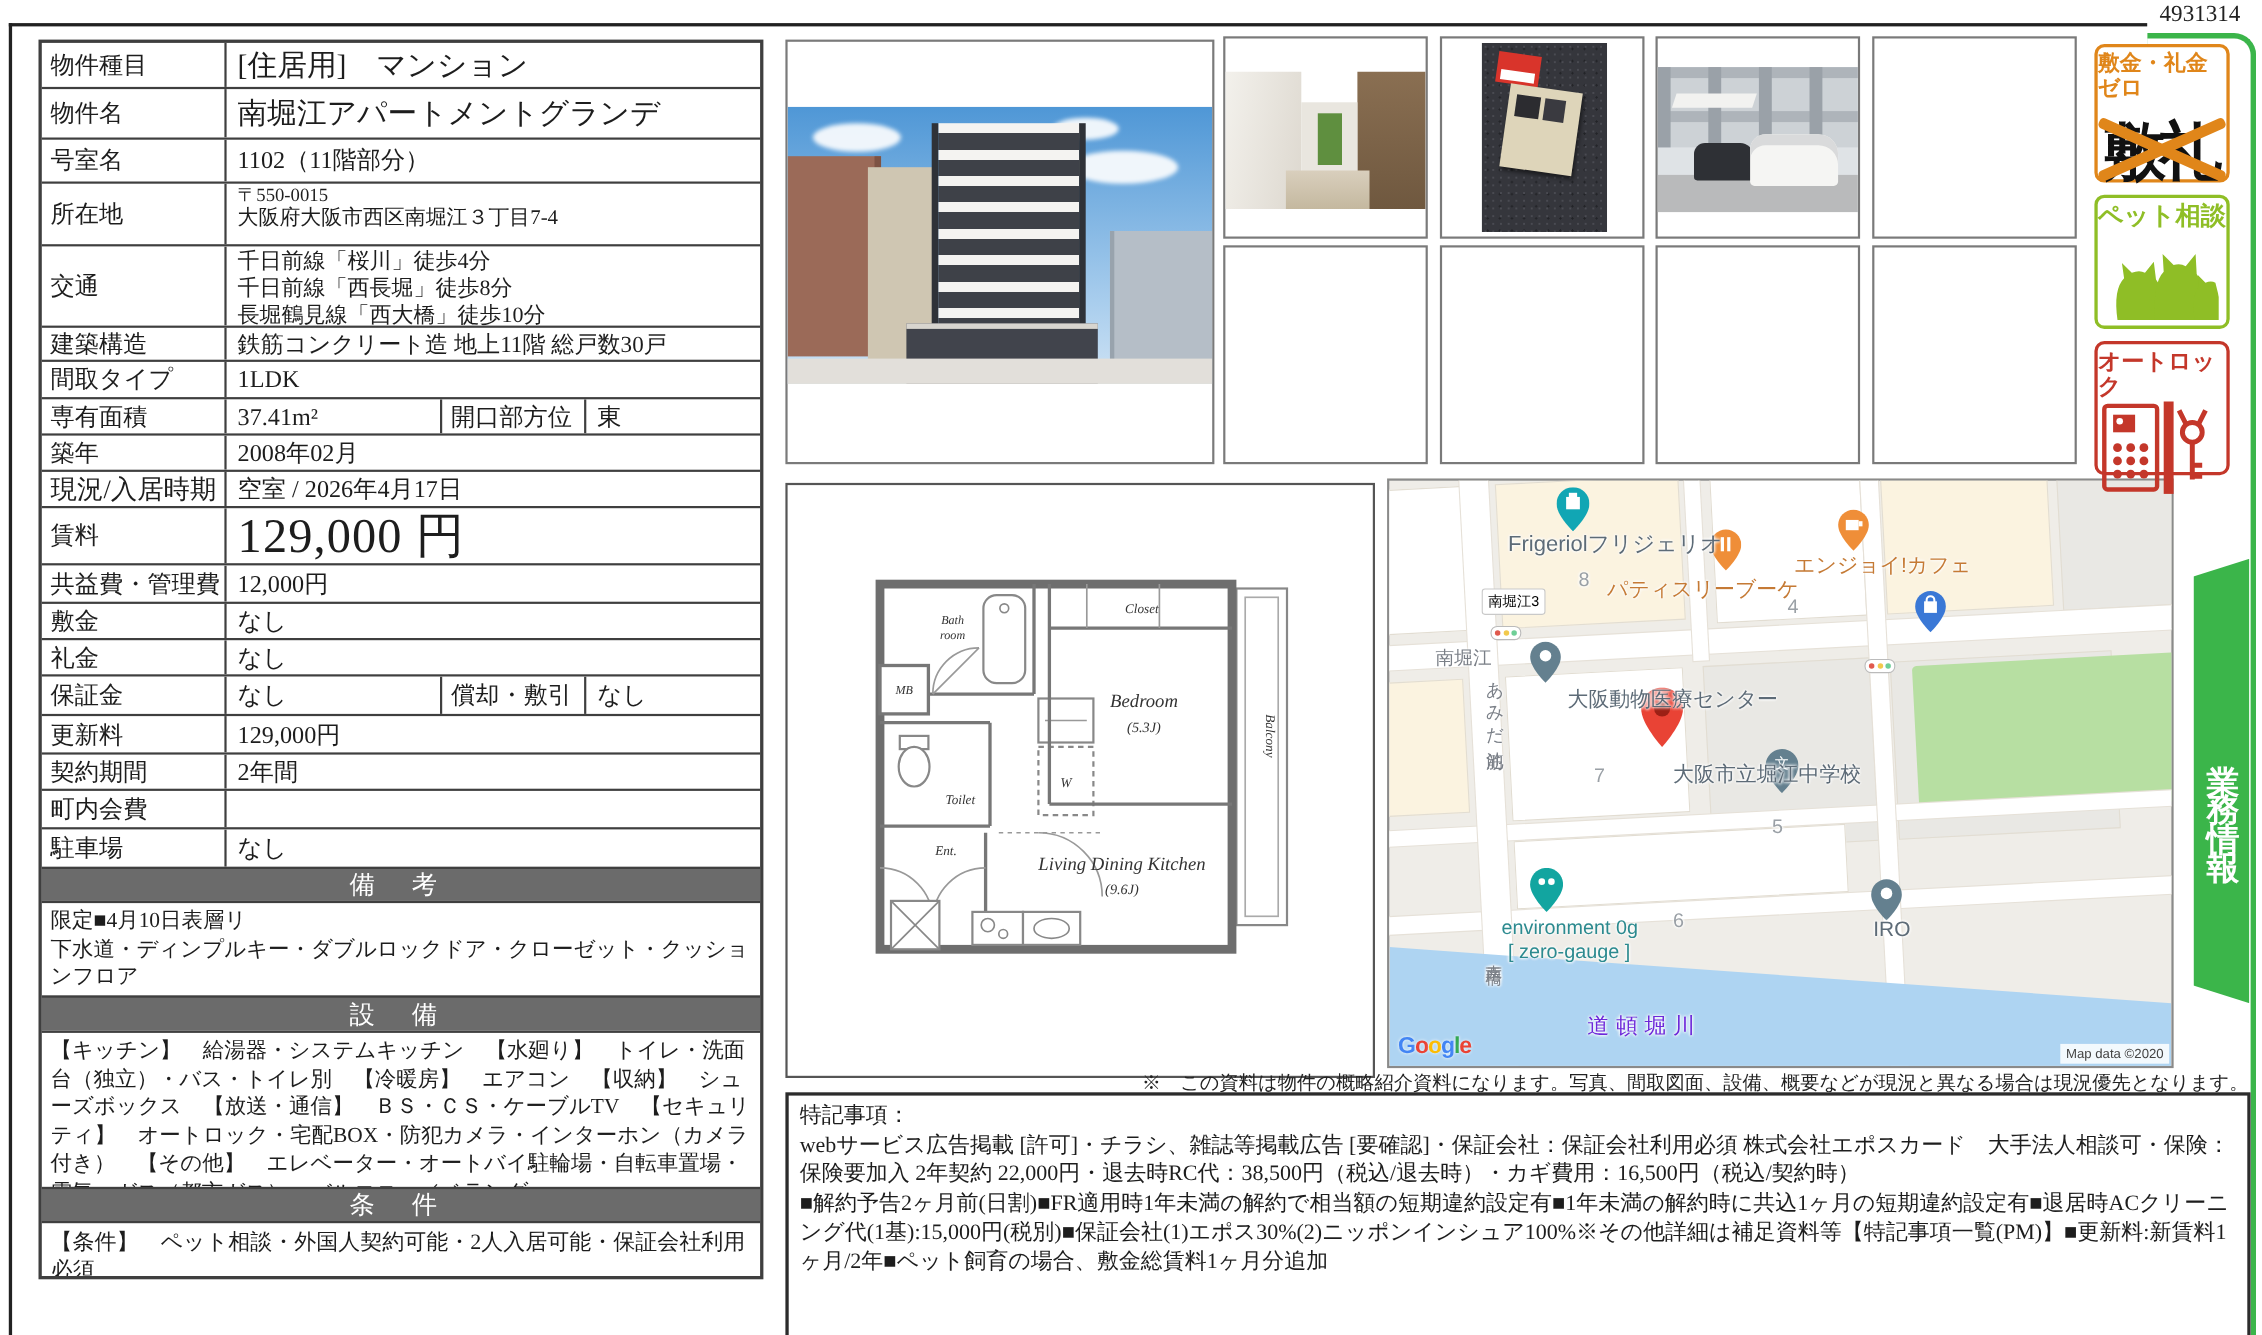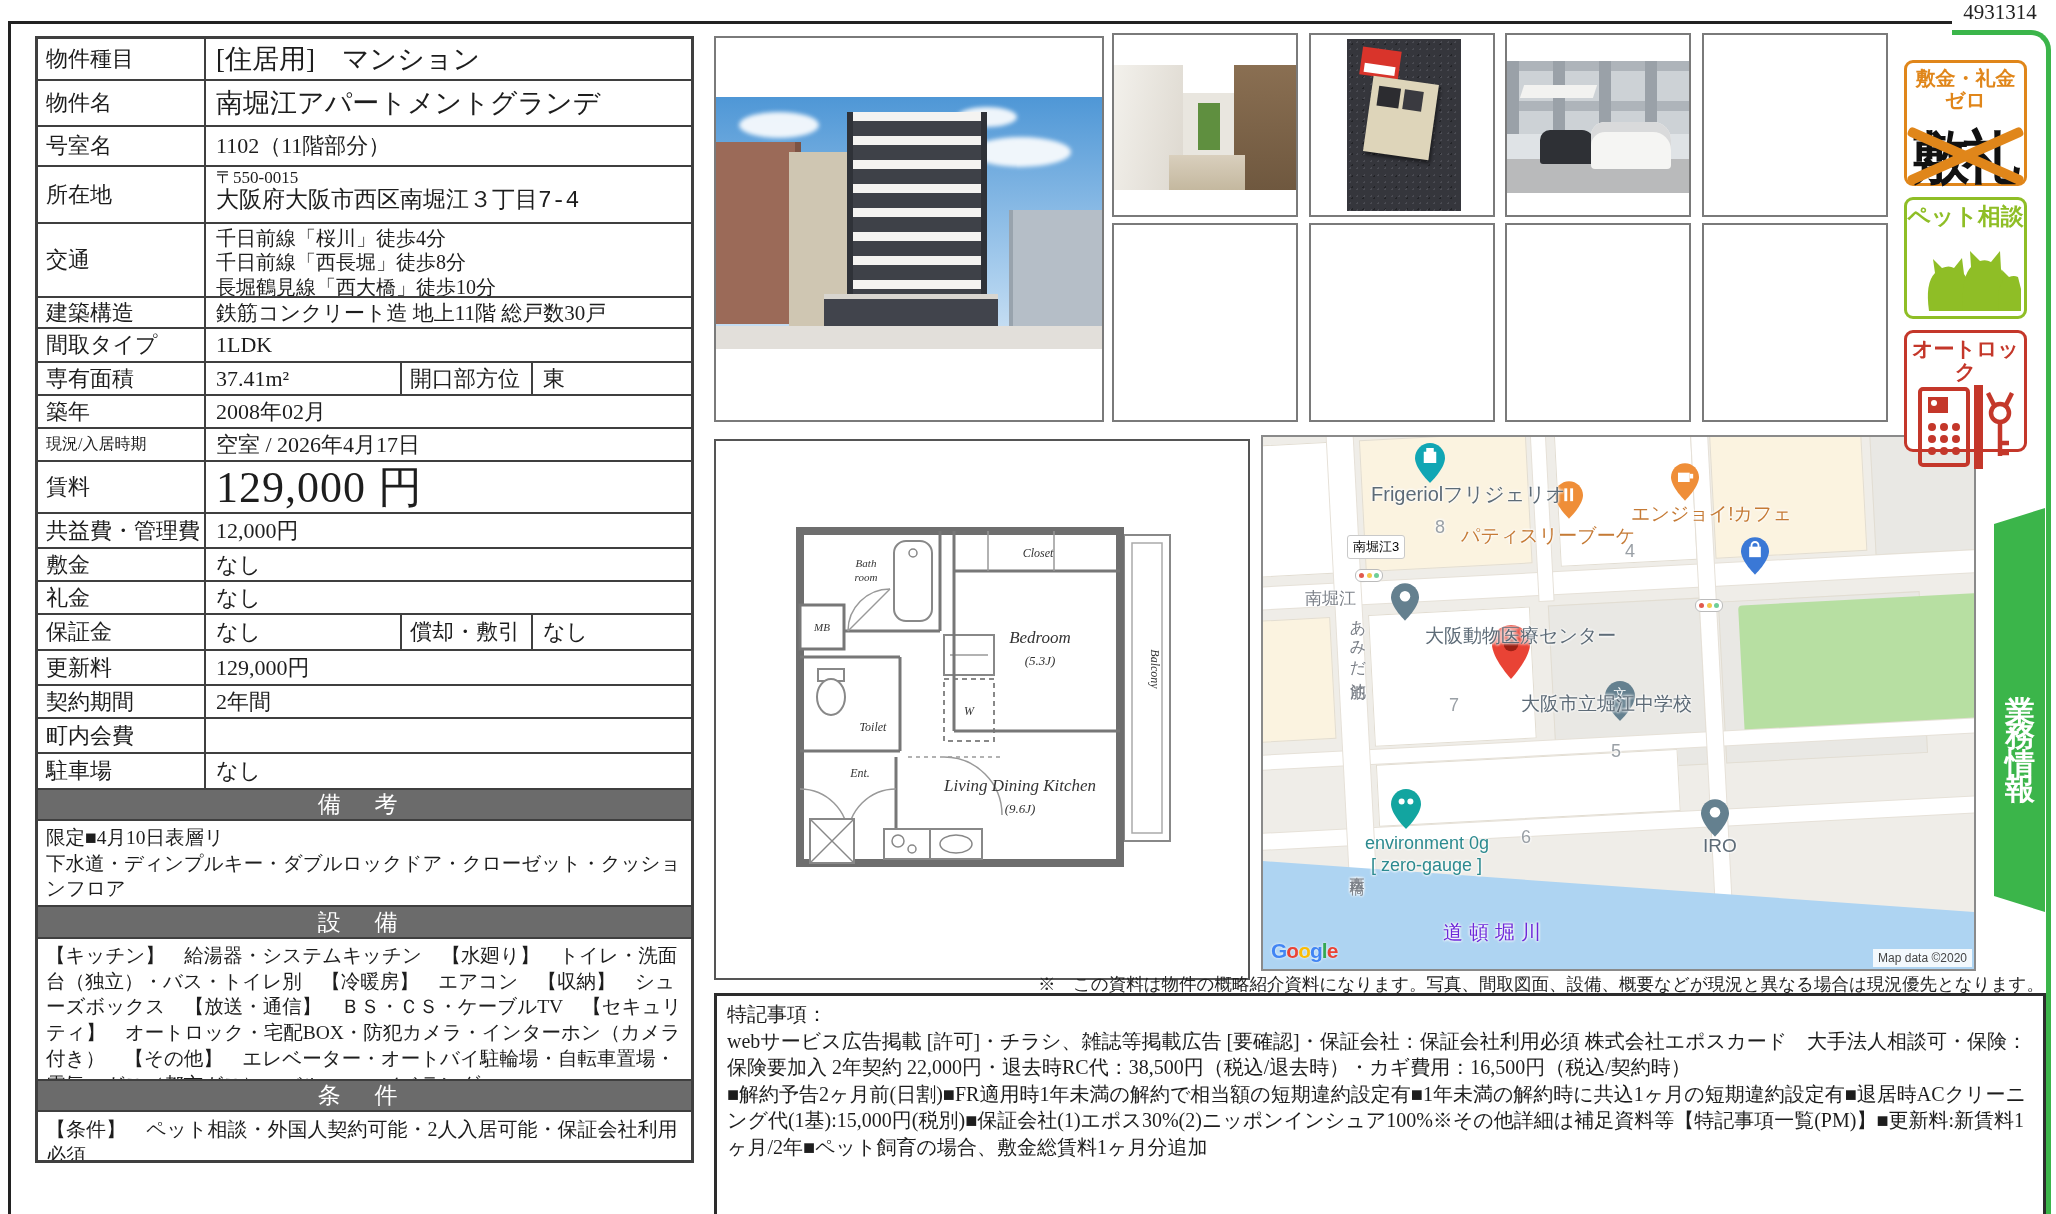--- a/index.html
+++ b/index.html
@@ -16,21 +16,21 @@
   .trow{display:grid;grid-template-columns:168px 1fr;border-top:2px solid #3f3f3f;box-sizing:border-box;overflow:hidden;}
   .trow:first-child{border-top:none;}
   .trow.c4{grid-template-columns:168px 196px 131px 1fr;}
   .tl{border-right:2px solid #3f3f3f;padding:1px 8px;display:flex;align-items:center;font-size:22px;box-sizing:border-box;overflow:hidden;white-space:nowrap;}
   .tv{padding:1px 10px;display:flex;align-items:center;font-size:22px;box-sizing:border-box;overflow:hidden;}
   .tv.mid{border-right:2px solid #3f3f3f;}
   .tv.big{font-size:27px;}
   .tv.rent{font-size:44px;letter-spacing:1px;}
   .tv.block{display:block;padding-top:2px;}
   .zip{font-size:17px;line-height:1.1;}
-  .addr{font-size:23px;line-height:1.15;font-family:Liberation Mono, monospace;}
+  .addr{font-size:19px;line-height:1.15;}
   .tline{font-size:20px;line-height:1.22;white-space:nowrap;}
   .thead{background:#6b6b6b;color:#fff;text-align:center;font-size:23px;letter-spacing:14px;
          display:flex;align-items:center;justify-content:center;border-top:2px solid #3f3f3f;}
   .tbody{border-top:2px solid #3f3f3f;padding:4px 8px;font-size:19.5px;line-height:1.32;box-sizing:border-box;overflow:hidden;}
   
   .pbox{position:absolute;border:2px solid #7a7a7a;background:#fff;box-sizing:border-box;overflow:hidden;}
   .ph{position:absolute;overflow:hidden;}
   
   .sky{position:absolute;inset:0;background:linear-gradient(#4f97d6,#a8cded 70%,#cfe3f4);}
   .cloud{position:absolute;background:#fff;border-radius:50%;filter:blur(2px);opacity:.9;}
@@ -100,21 +100,21 @@
   .tlight{position:absolute;width:26px;height:11px;background:#fff;border:1px solid #bbb;border-radius:6px;
           display:flex;align-items:center;justify-content:space-evenly;}
   .tlight b{width:5px;height:5px;border-radius:50%;display:block;}
   .pin{position:absolute;}
   .gmark{position:absolute;font-weight:bold;font-size:21px;letter-spacing:-1px;
          font-family:"Liberation Sans","DejaVu Sans",sans-serif;text-shadow:0 0 3px #fff;}
   .attr{position:absolute;right:2px;bottom:2px;background:rgba(255,255,255,.85);font-size:12px;color:#444;
         padding:2px 5px;text-shadow:none;}
   
   .badge{position:absolute;left:1904px;width:123px;box-sizing:border-box;border-radius:9px;background:#fff;
-         font-family:"Liberation Sans","DejaVu Sans",sans-serif;text-align:center;margin-top:20px;}
+         font-family:"Liberation Sans","DejaVu Sans",sans-serif;text-align:left;}
   .badge .bt{font-weight:bold;font-size:20px;line-height:1.1;padding-top:4px;}
   .b-orange{border:3px solid #e0861a;color:#e0861a;}
   .b-green{border:3px solid #8fbe26;color:#8fbe26;}
   .b-red{border:3px solid #c4372a;color:#c4372a;}
   .shikirei{position:relative;height:82px;margin-top:2px;}
   .shikirei .k{position:absolute;top:6px;font-size:58px;font-weight:bold;color:#111;
                font-family:"Liberation Sans","DejaVu Sans",sans-serif;}
   .shikirei .x1,.shikirei .x2{position:absolute;left:-4px;right:-4px;top:38px;height:10px;background:#e0861a;border-radius:4px;}
   .shikirei .x1{transform:rotate(24deg);}
   .shikirei .x2{transform:rotate(-24deg);}
@@ -179,21 +179,21 @@
       <div class="tl">専有面積</div>
       <div class="tv mid">37.41m²</div>
       <div class="tl">開口部方位</div>
       <div class="tv">東</div>
     </div>
     <div class="trow" style="height:33px">
       <div class="tl">築年</div>
       <div class="tv">2008年02月</div>
     </div>
     <div class="trow" style="height:33px">
-      <div class="tl" style="font-size:16px">現況/入居時期</div>
+      <div class="tl" style="font-size:24px">現況/入居時期</div>
       <div class="tv">空室 / 2026年4月17日</div>
     </div>
     <div class="trow" style="height:52px">
       <div class="tl">賃料</div>
       <div class="tv rent">129,000 円</div>
     </div>
     <div class="trow" style="height:35px">
       <div class="tl">共益費・管理費</div>
       <div class="tv">12,000円</div>
     </div>

